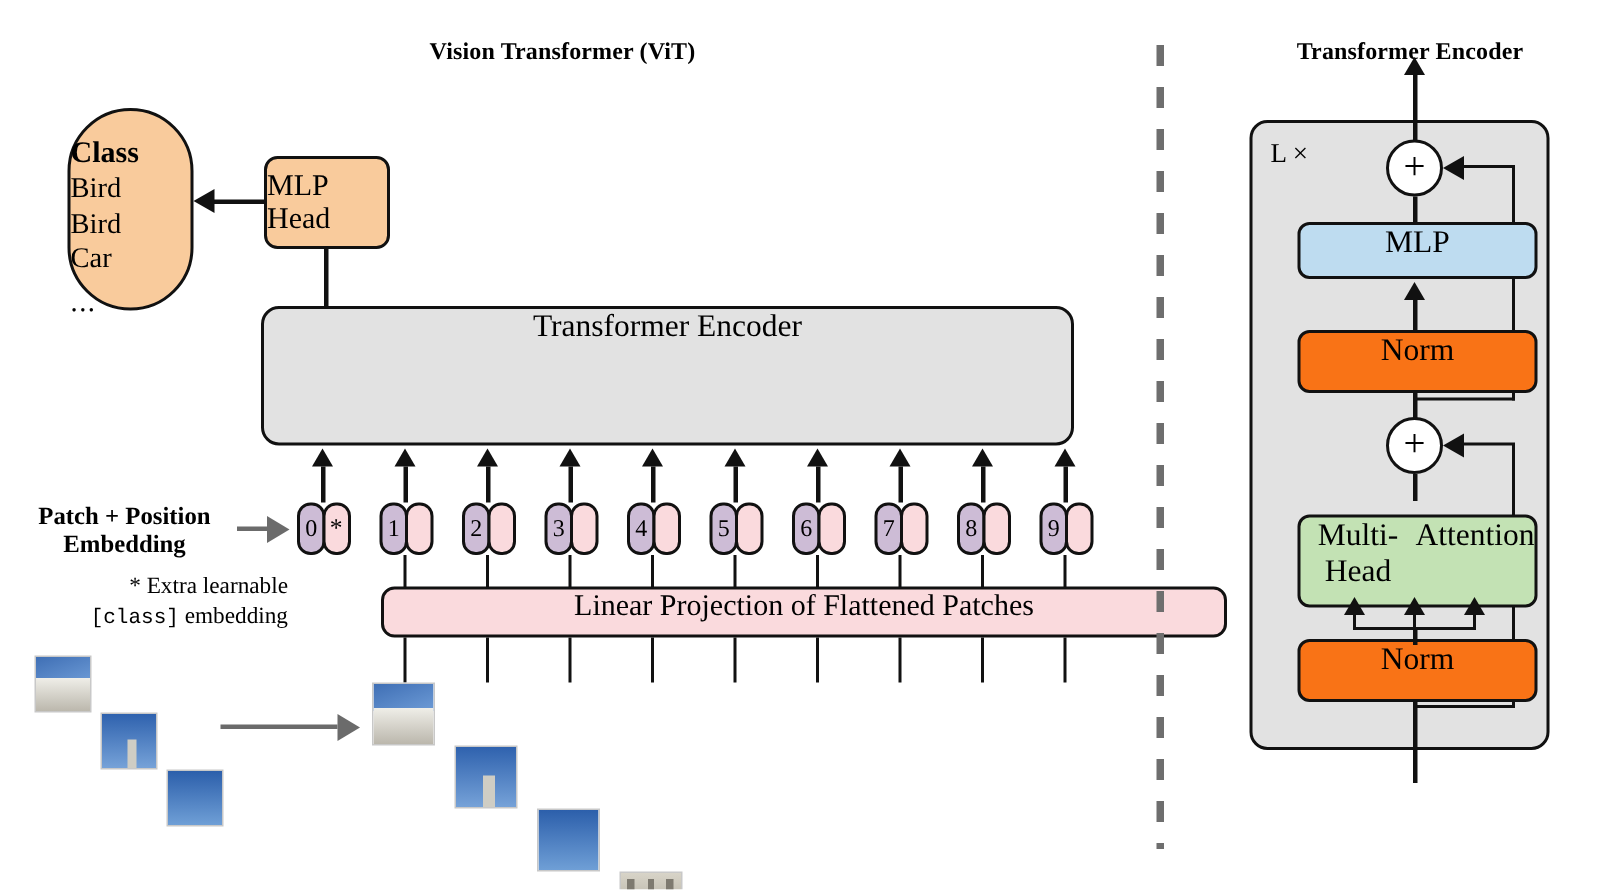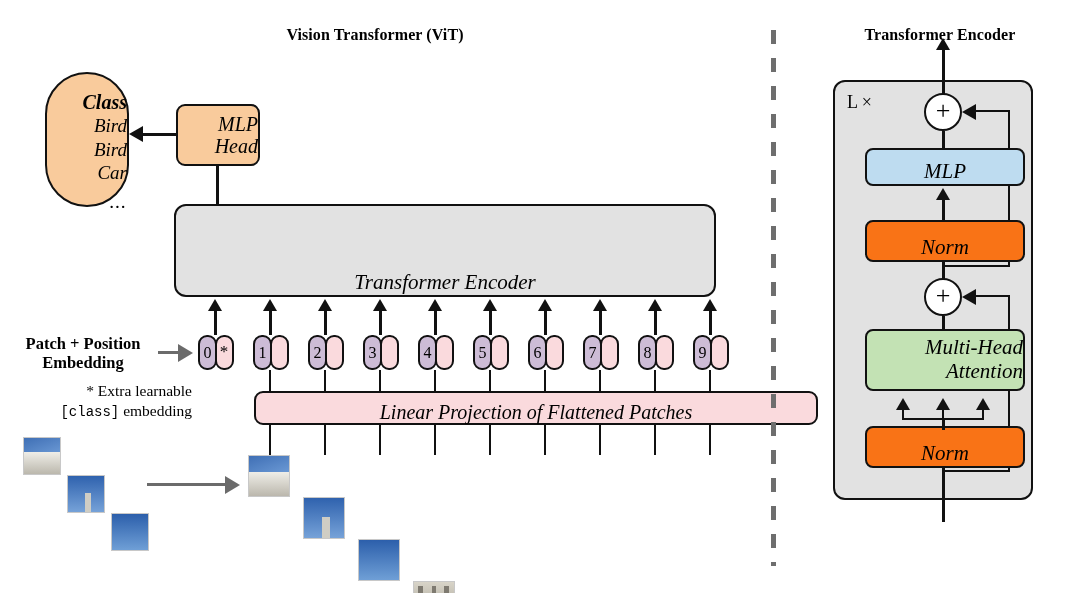--- a/index.html
+++ b/index.html
@@ -28,25 +28,24 @@
     text-align: center;
     white-space: nowrap;
     letter-spacing: .1px;
   }
 
   
   .box {
     box-sizing: border-box;
     border: 2.5px solid #111111;
     display: flex;
-    align-items: flex-end;
+    align-items: flex-start;
     justify-content: center;
     text-align: center;
     line-height: 1.12;
-    font-style: italic;
   }
   .box-gray   { background: #e2e2e2; }
   .box-orange { background: #f9cb9c; }
   .box-pink   { background: #fadadd; }
   .box-blue   { background: #bedcf0; }
   .box-yellow { background: #f97316; }
   .box-green  { background: #c3e2b4; }
 
   
   #class-pill {
@@ -358,21 +357,21 @@
 
   <div class="abs plus-circle" style="left:924px; top:278px;">+</div>
 
   <div class="abs vline-thin" style="left:1008px; top:296px; height:176px;"></div>
   <div class="abs hline-thin" style="left:975px; top:295px; width:35px;"></div>
   <div class="abs arrow-left" style="left:962px; top:289px;"></div>
   <div class="abs hline-thin" style="left:942px; top:470px; width:68px;"></div>
 
   <div class="abs vline" style="left:942px; top:316px; height:18px;"></div>
 
-  <div class="abs box box-green" style="left:865px; top:329px; width:160px; height:62px; border-radius:8px; flex-direction:column; font-size:21px;">
+  <div class="abs box box-green" style="left:865px; top:343px; width:160px; height:62px; border-radius:8px; flex-direction:row; font-size:21px;">
     <div>Multi-Head</div>
     <div>Attention</div>
   </div>
 
   <div class="abs">
     <div class="abs hline-thin" style="left:902px; top:418px; width:82px;"></div>
     <div class="abs vline-thin" style="left:902px; top:408px; height:12px;"></div>
     <div class="abs arrow-up" style="left:896px; top:398px;"></div>
     <div class="abs vline-thin" style="left:942px; top:408px; height:12px;"></div>
     <div class="abs arrow-up" style="left:936px; top:398px;"></div>

